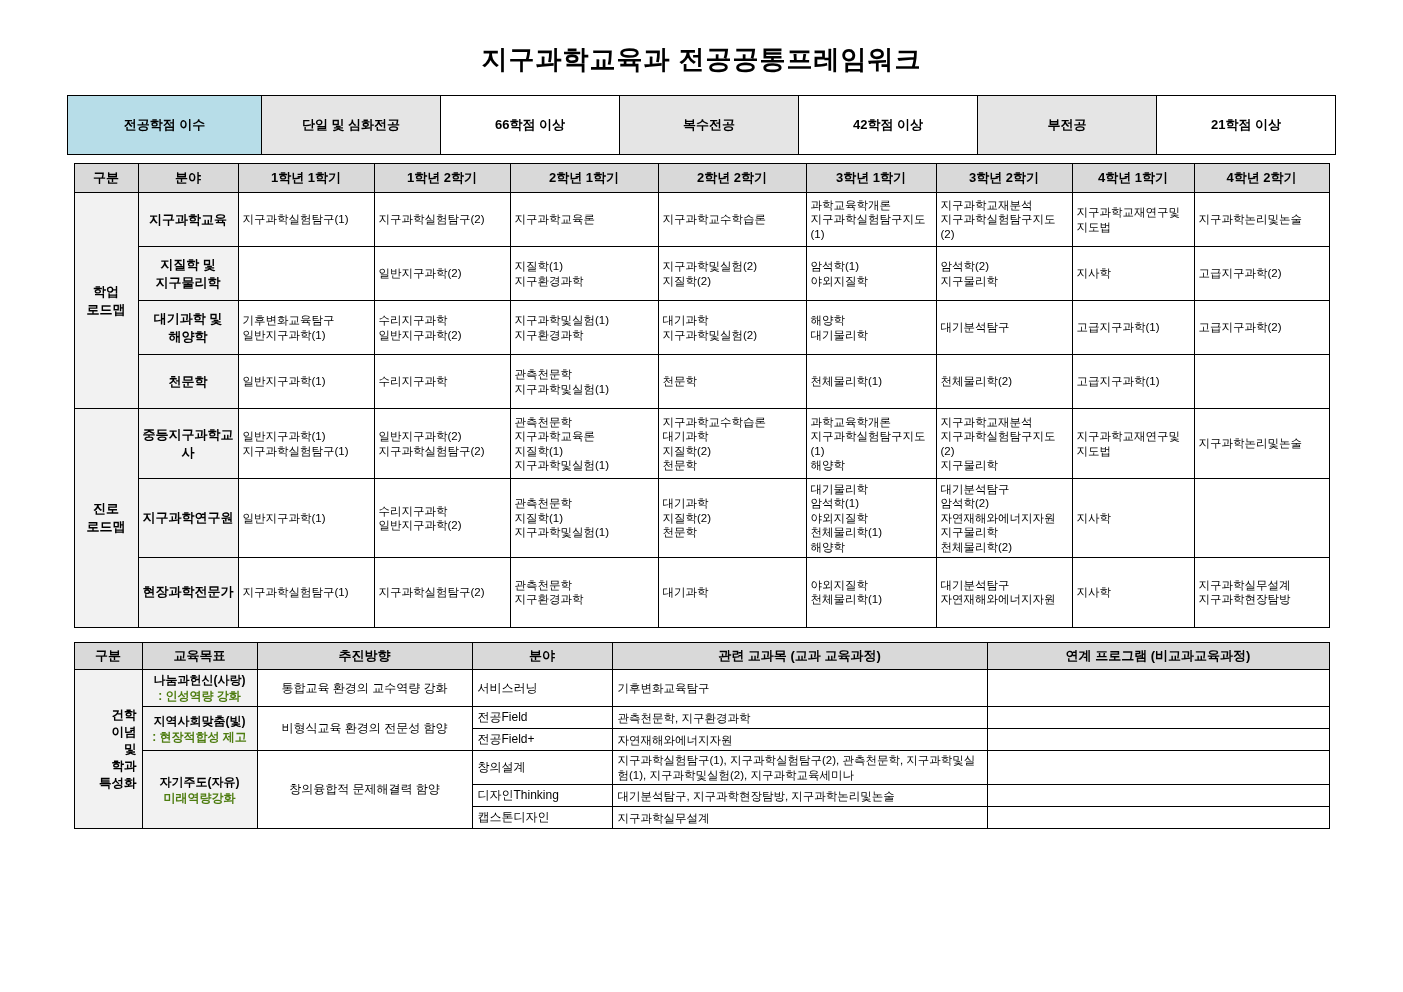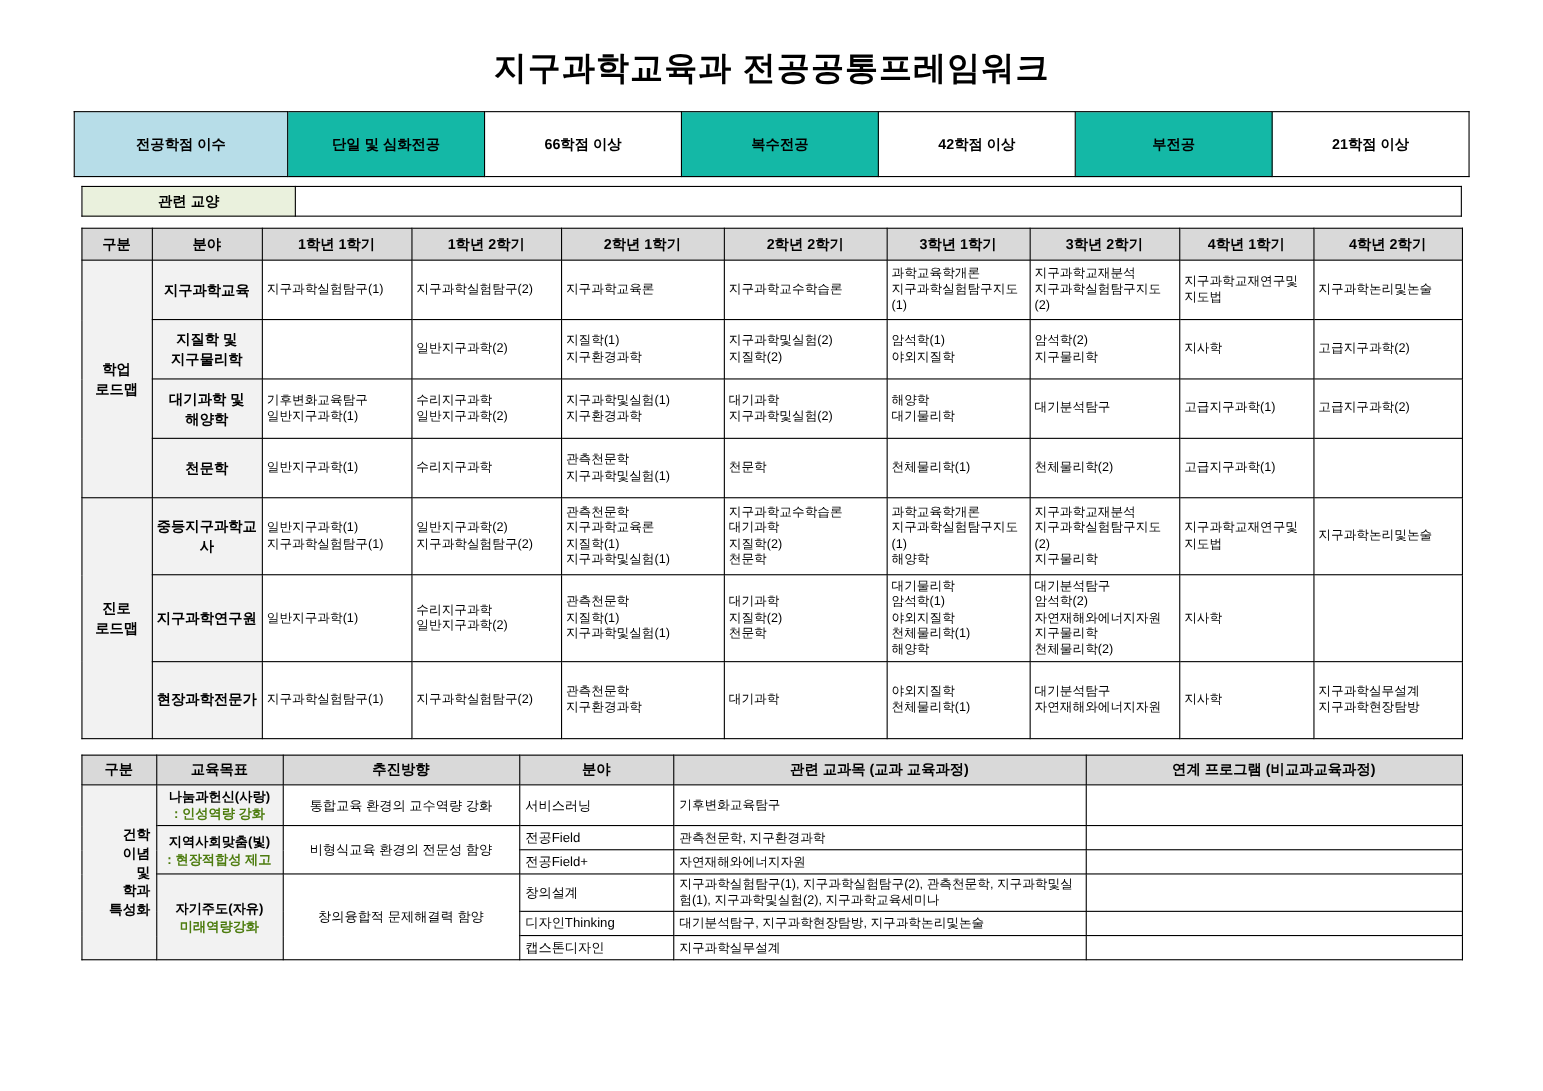--- a/index.html
+++ b/index.html
@@ -15,21 +15,21 @@
     overflow: hidden;
   }
   .page {
     position: relative;
     width: 1403px;
     height: 992px;
     padding: 0;
   }
   .title {
     text-align: center;
-    font-size: 30px;
+    font-size: 26px;
     font-weight: bold;
     letter-spacing: 1px;
     margin-top: 42px;
     margin-bottom: 18px;
   }
   table {
     border-collapse: collapse;
     table-layout: fixed;
   }
   
@@ -39,21 +39,21 @@
   }
   .credits td {
     border: 1px solid #000;
     height: 22px;
     text-align: center;
     font-size: 13px;
     font-weight: bold;
     padding: 18px 4px;
   }
   .lbl-blue { background: #b7dde8; }
-  .lbl-lblue { background: #14b8a6; }
+  .lbl-lblue { background: #e5e5e5; }
   .white { background: #ffffff; }
 
   
   .liberal {
     width: 1255px;
     margin: 0 auto 10px auto;
   }
   .liberal td {
     border: 1px solid #000;
     height: 22px;
@@ -175,28 +175,20 @@
         <td class="lbl-lblue" style="width:170px">단일 및 심화전공</td>
         <td class="white" style="width:170px">66학점 이상</td>
         <td class="lbl-lblue" style="width:170px">복수전공</td>
         <td class="white" style="width:170px">42학점 이상</td>
         <td class="lbl-lblue" style="width:170px">부전공</td>
         <td class="white" style="width:170px">21학점 이상</td>
       </tr>
     </tbody>
   </table>
 
-  <table class="liberal">
-    <tbody>
-      <tr>
-        <td class="lbl-green" style="width:185px">관련 교양</td>
-        <td class="white"></td>
-      </tr>
-    </tbody>
-  </table>
 
   <table class="roadmap">
     <colgroup>
       <col style="width:64px">
       <col style="width:100px">
       <col style="width:136px">
       <col style="width:136px">
       <col style="width:148px">
       <col style="width:148px">
       <col style="width:130px">

